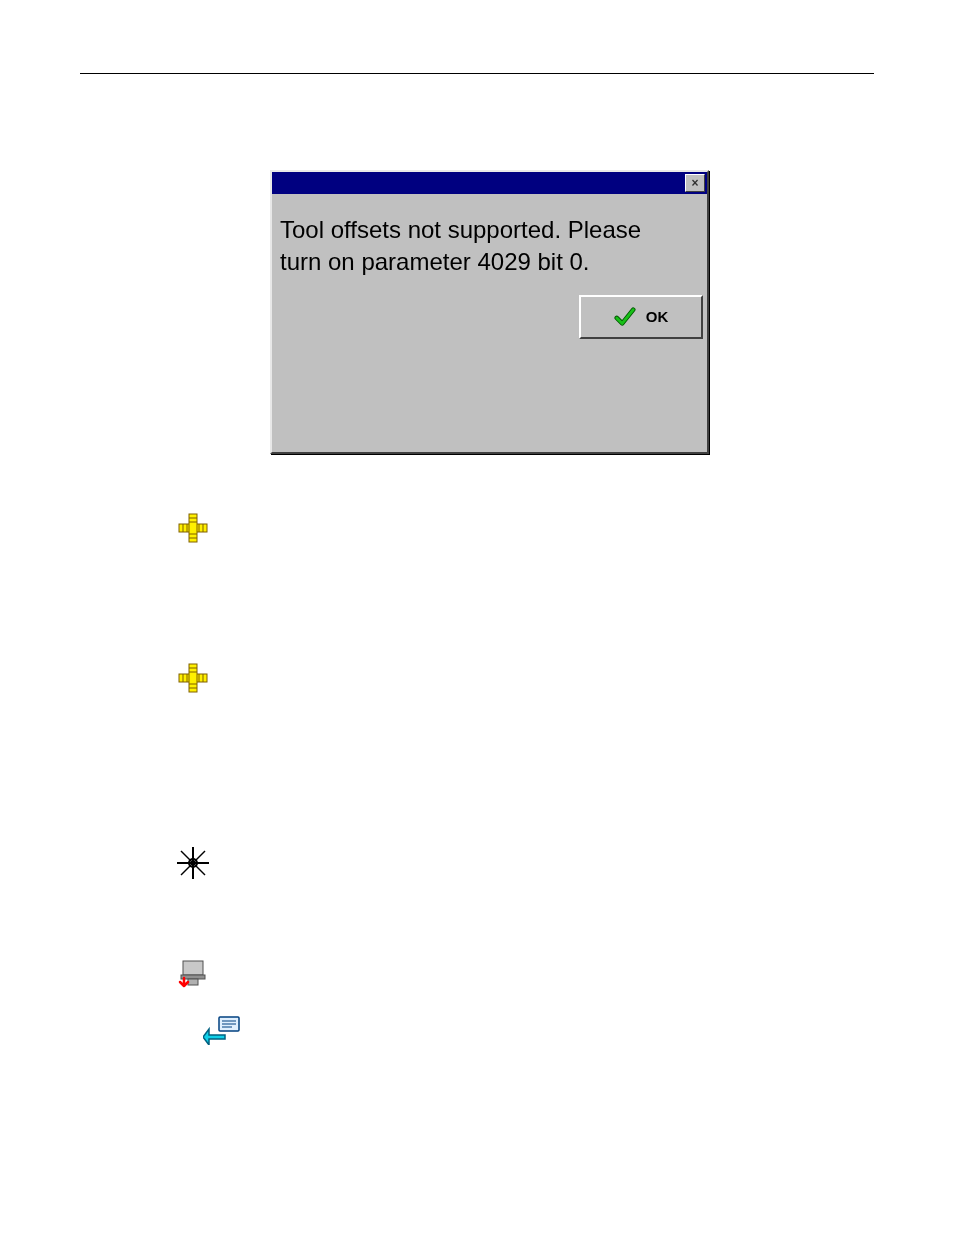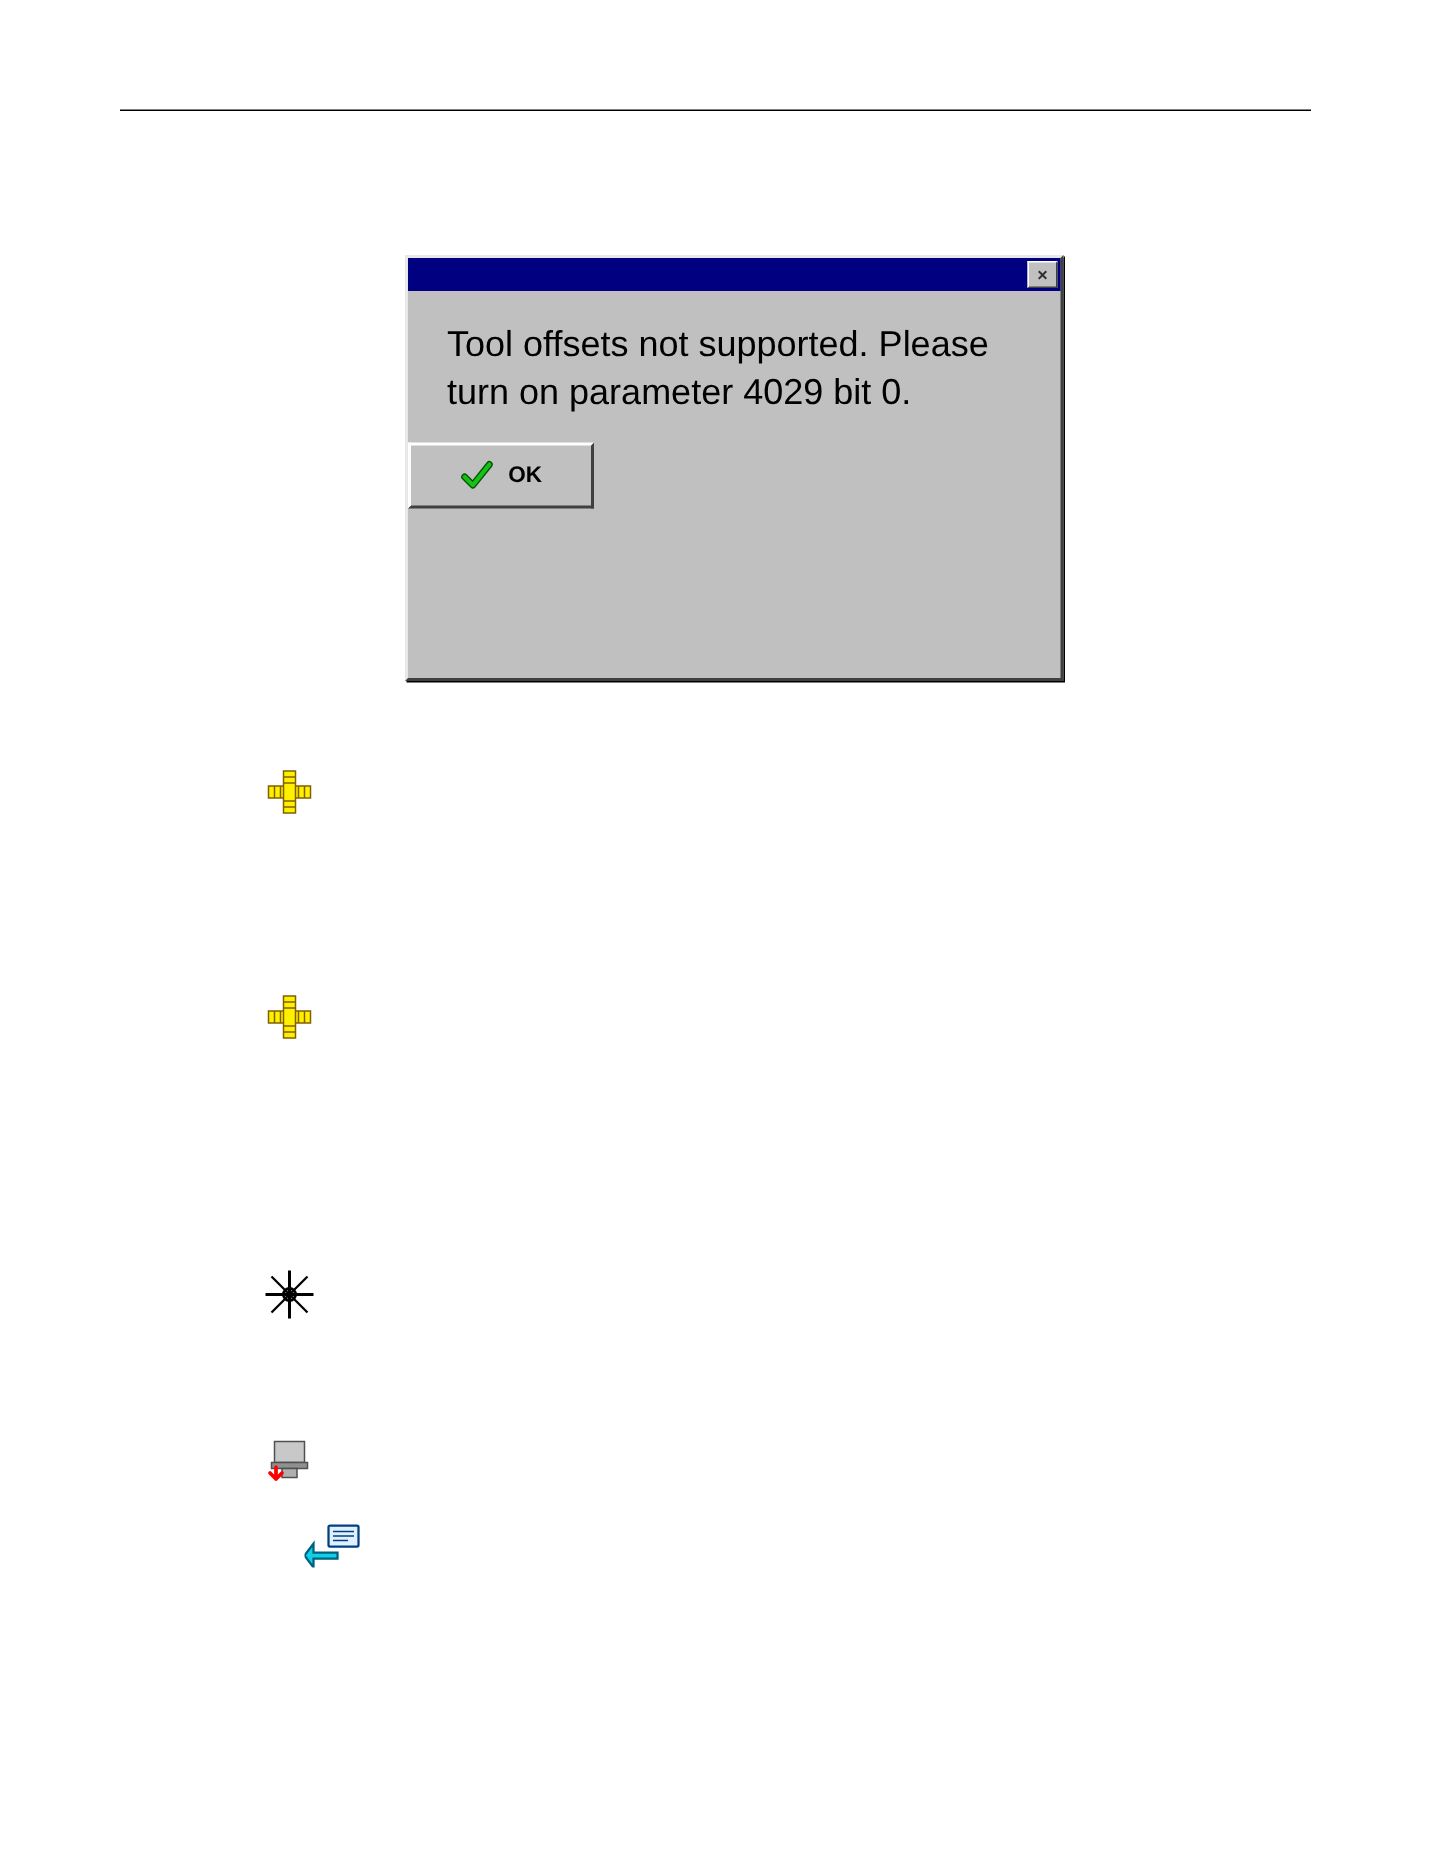--- a/index.html
+++ b/index.html
@@ -49,29 +49,29 @@
     display: flex;
     align-items: center;
     justify-content: center;
     font-family: "Arial", sans-serif;
     font-size: 12px;
     font-weight: bold;
     color: #303030;
     line-height: 1;
   }
   .dlg-body {
-    padding: 20px 18px 10px 26px;
+    padding: 20px 18px 10px 8px;
     font-size: 24px;
     color: #000;
     line-height: 1.35;
   }
   .dlg-footer {
     display: flex;
-    justify-content: flex-start;
-    padding: 6px 16px 14px 0;
+    justify-content: flex-end;
+    padding: 6px 4px 14px 0;
   }
   .okbtn {
     width: 120px;
     height: 40px;
     background: #c0c0c0;
     border: 2px solid #fff;
     border-right-color: #404040;
     border-bottom-color: #404040;
     display: flex;
     align-items: center;

